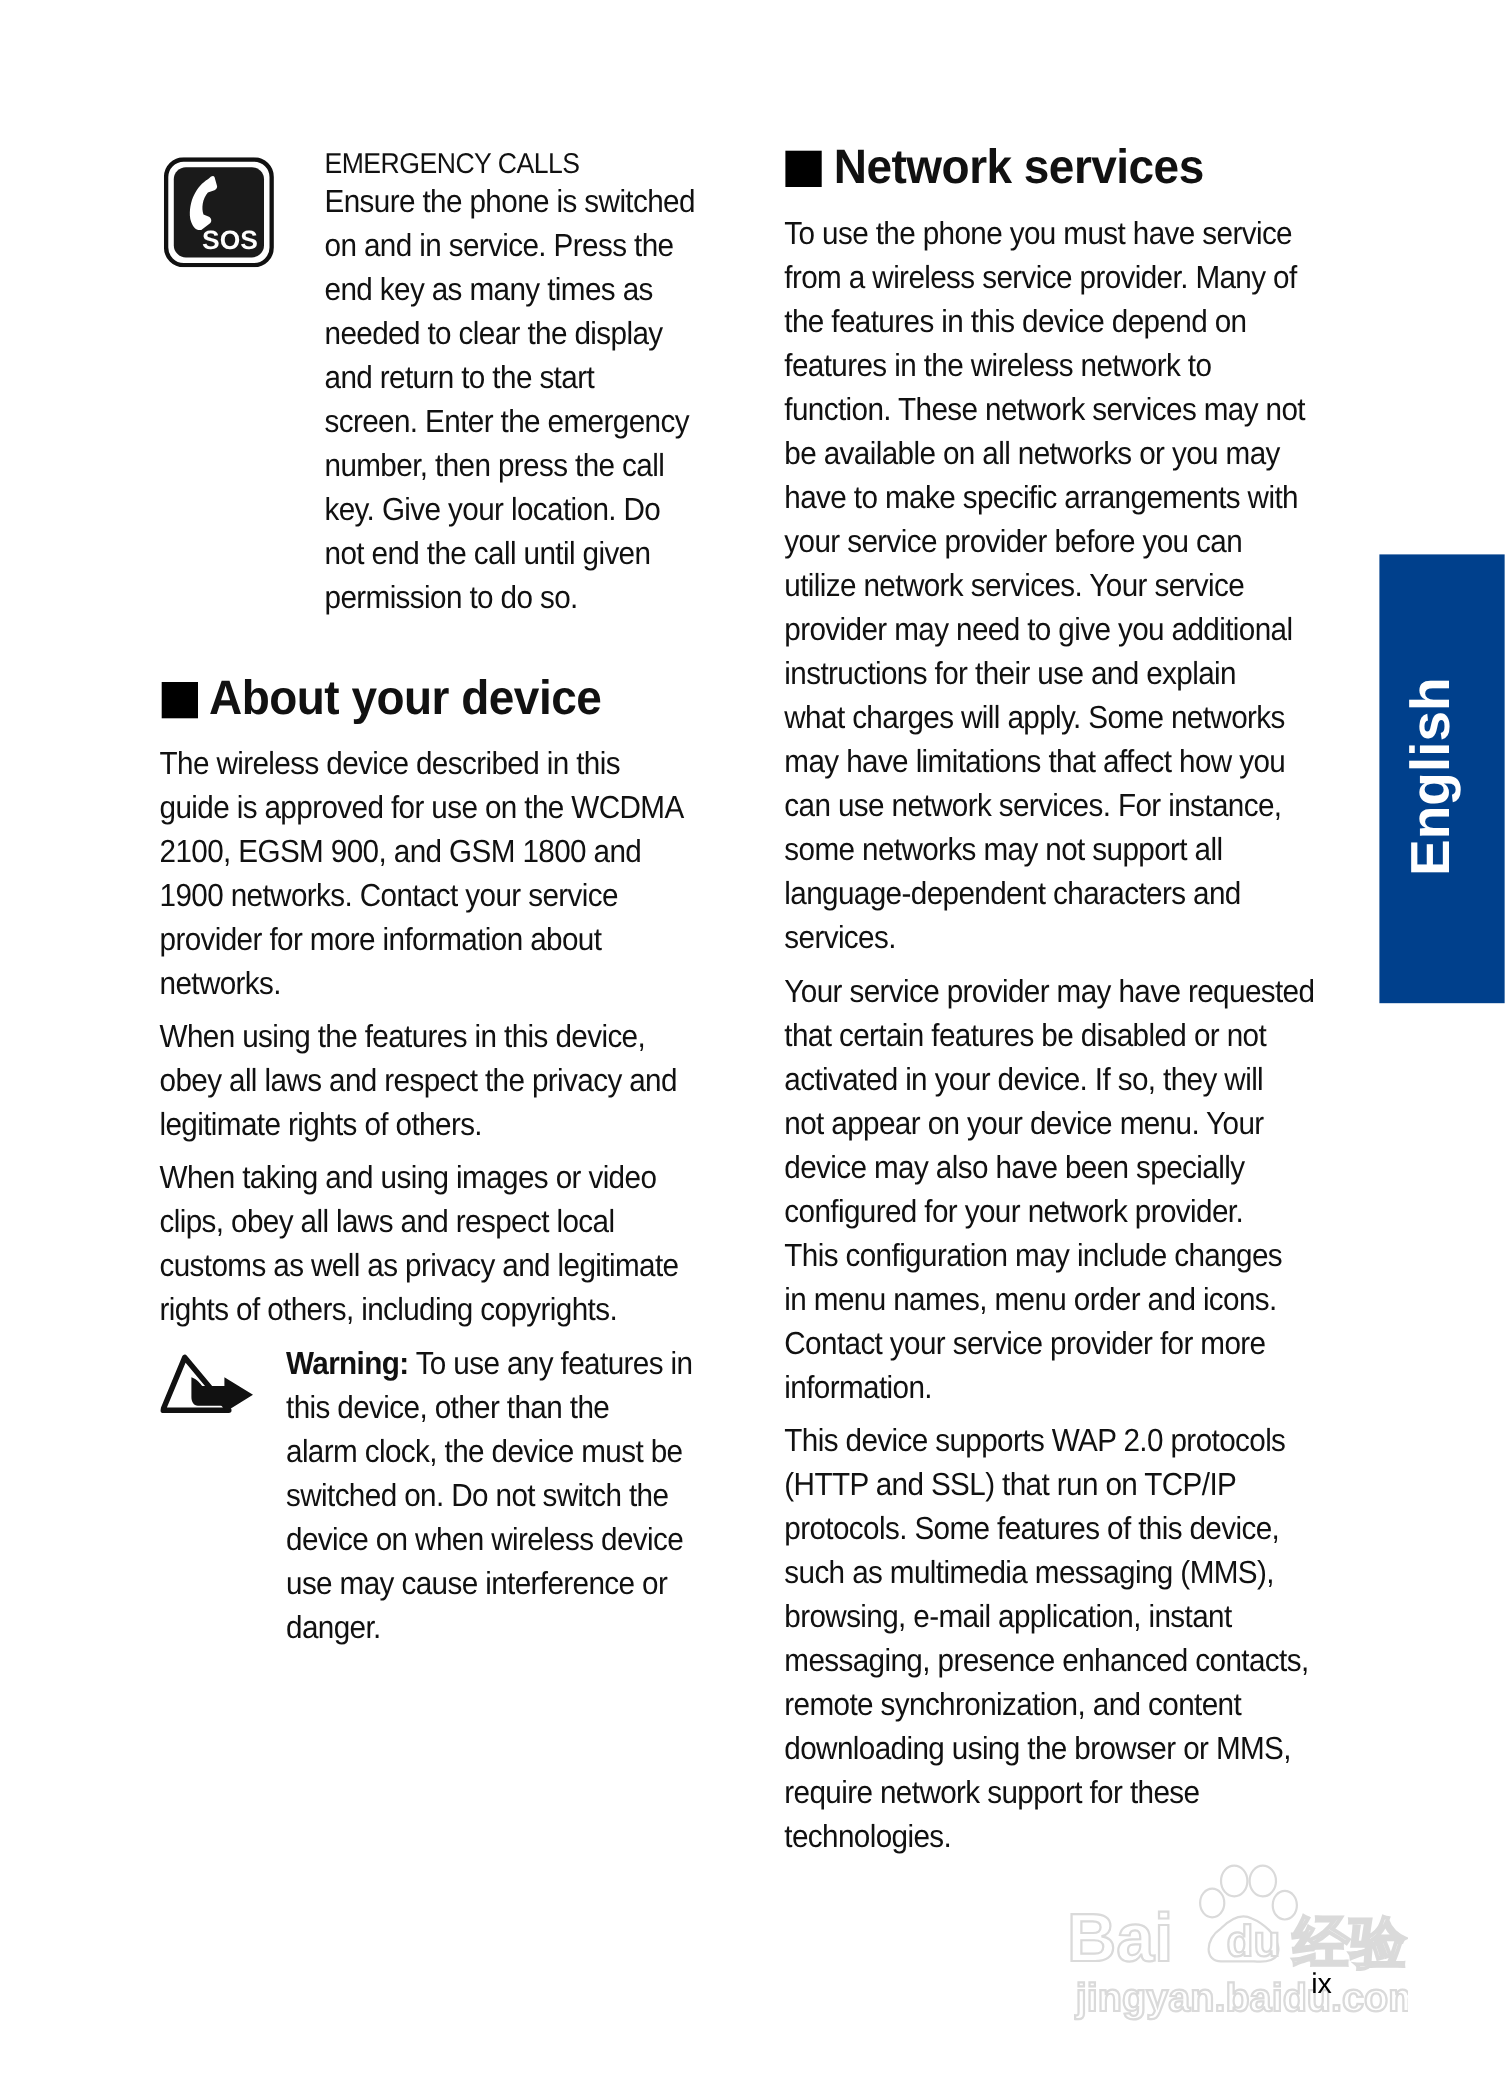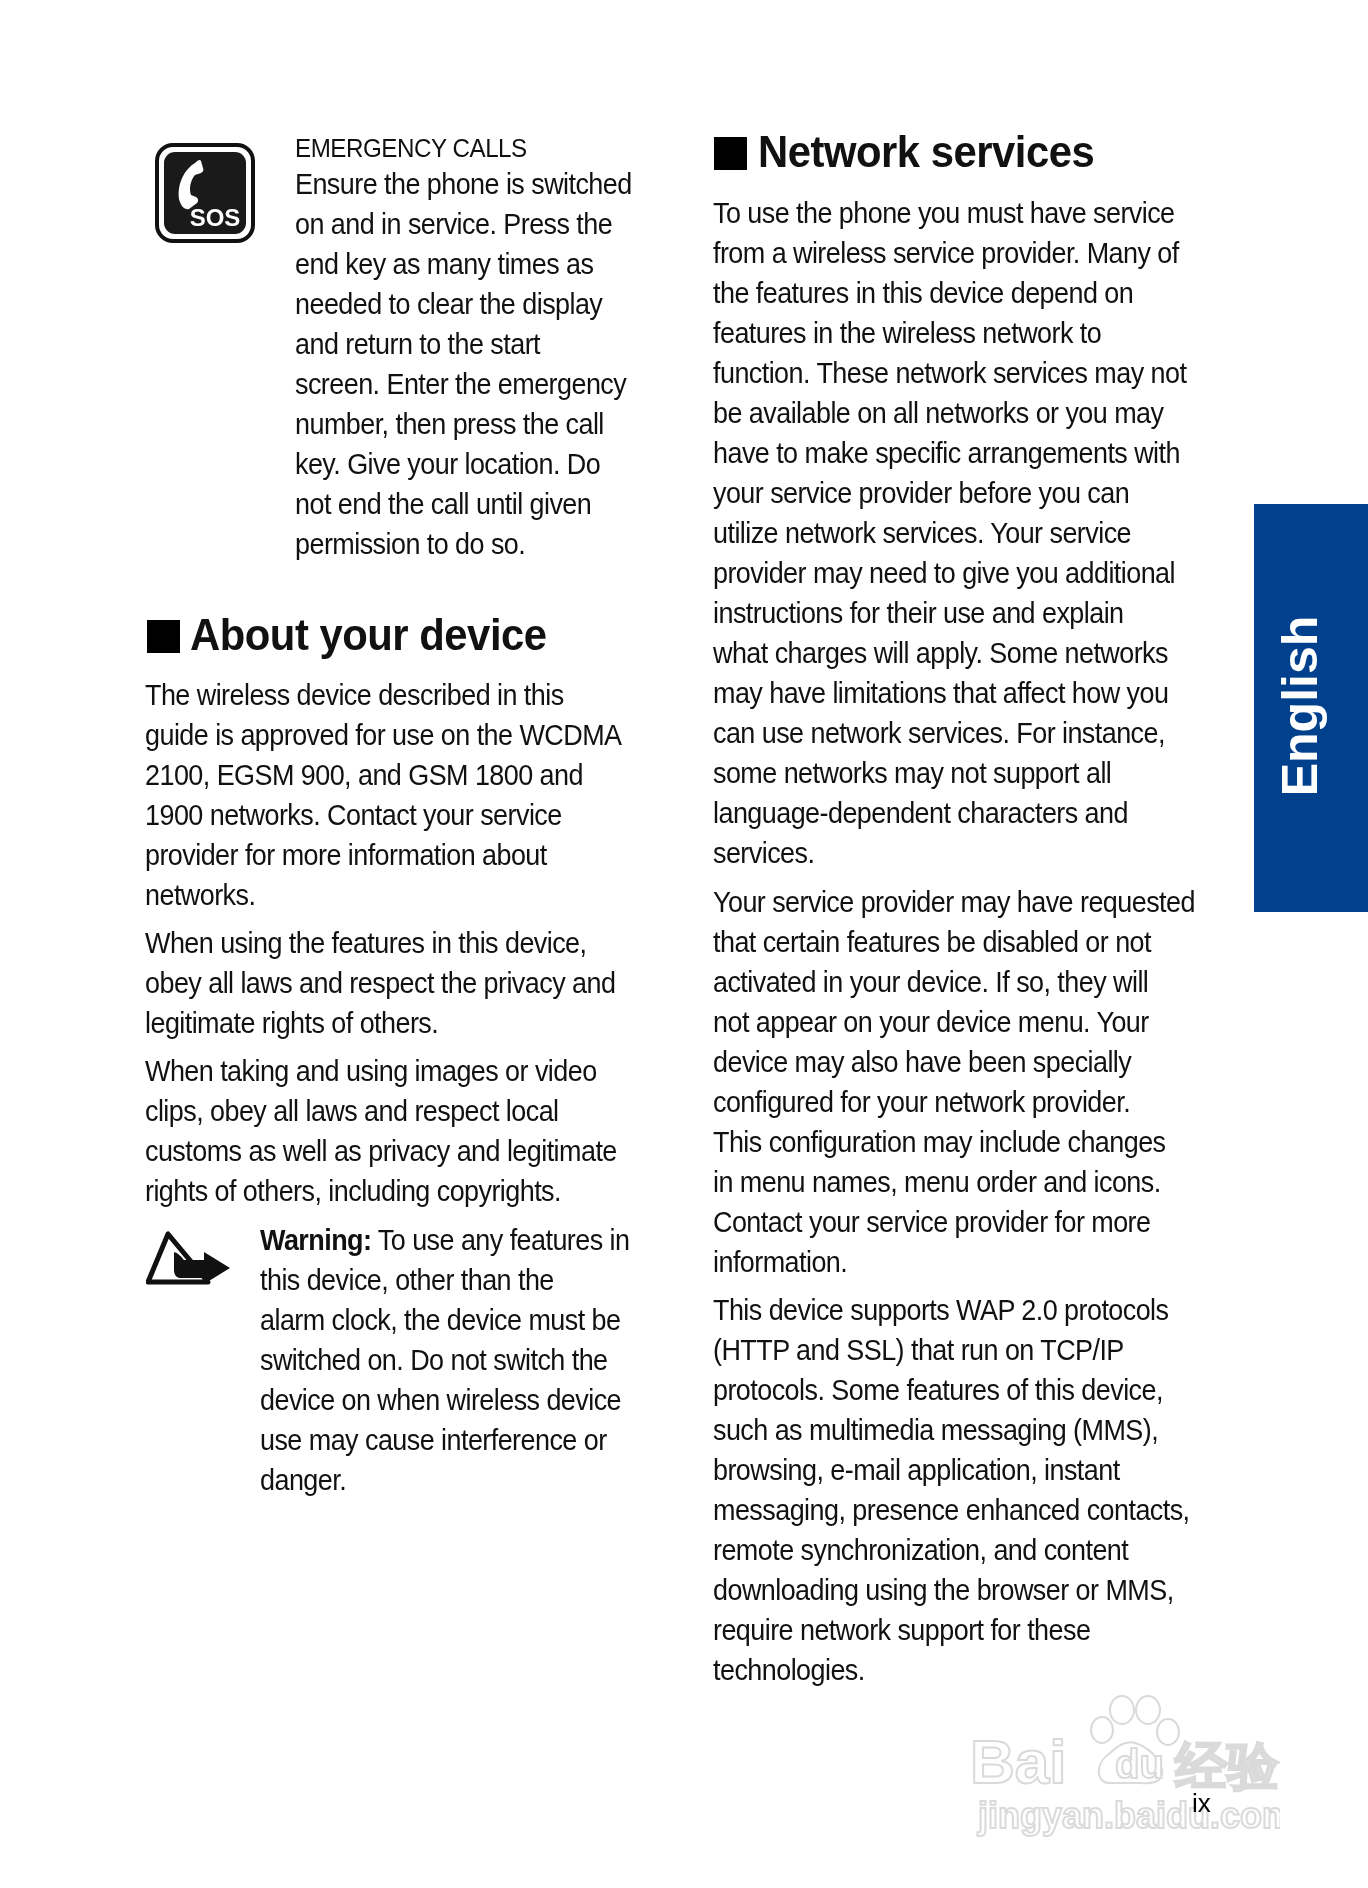--- a/index.html
+++ b/index.html
@@ -30,21 +30,21 @@
     white-space:nowrap; transform:translate(-50%,-50%) rotate(-90deg); transform-origin:center center;
     letter-spacing:0px;
   }
   .page-num { position:absolute; left:1192px; top:1788px; font-size:26px; line-height:30px; color:#000; }
   .watermark { position:absolute; left:970px; top:1688px; width:310px; height:150px; opacity:0.9;text-align:right; }
   .wm-text { font-family:"Liberation Sans", sans-serif; font-weight:bold; fill:#ffffff; stroke:#d6d6d6; stroke-width:2; }
 </style>
 </head>
 <body>
 
-<div class="abs" style="left:149px;top:143px;width:112px;height:100px;text-align:center;">
+<div class="abs" style="left:149px;top:143px;width:112px;height:100px;">
   <svg width="100" height="100" viewBox="0 0 100 100">
     <rect x="2" y="2" width="96" height="96" rx="16" ry="16" fill="#ffffff" stroke="#111" stroke-width="4"></rect>
     <rect x="9" y="9" width="82" height="82" rx="11" ry="11" fill="#1a1a1a"></rect>
     <path d="M40 20 C30 26 22 40 24 56 C26 64 30 67 34 66 L42 60 C44 58 43 55 41 54 L36 52 C34 46 35 38 40 32 L46 30 C48 29 49 27 48 25 L46 18 C45 16 43 17 40 20 Z" fill="#ffffff"></path>
     <text x="60" y="83" text-anchor="middle" font-family="Liberation Sans, sans-serif" font-weight="bold" font-size="24" fill="#ffffff">SOS</text>
   </svg>
 </div>
 
 <div class="small-title" style="left:295px;top:133px;">EMERGENCY CALLS</div>
 <div>

